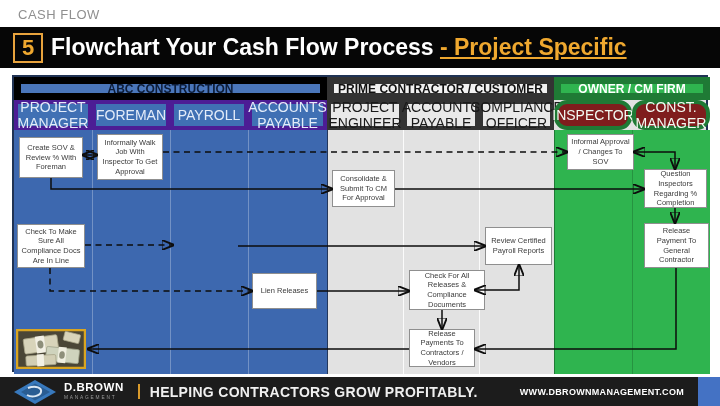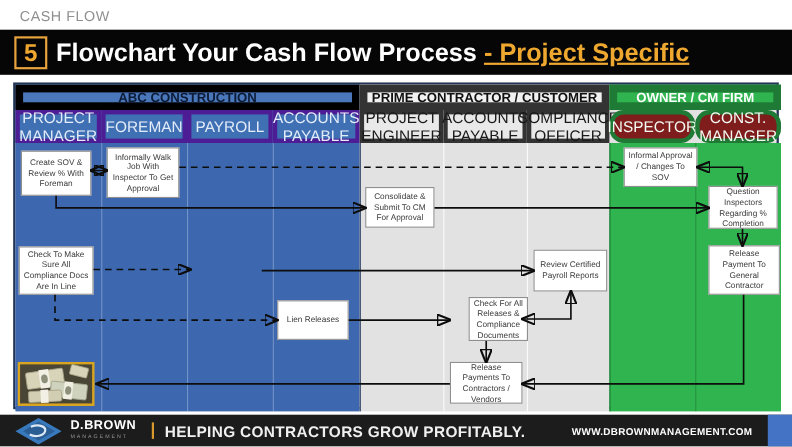--- a/index.html
+++ b/index.html
@@ -95,21 +95,21 @@
     <div class="vline" style="left:389px;background:rgba(255,255,255,0.85)"></div>
     <div class="vline" style="left:465px;background:rgba(255,255,255,0.85)"></div>
     <div class="vline" style="left:540px;background:#1f7a35"></div>
     <div class="vline" style="left:618px;background:rgba(0,0,0,0.18)"></div>
 
     <div class="fbox" style="left:5px;top:60px;width:64px;height:41px">Create SOV &amp; Review % With Foreman</div>
     <div class="fbox" style="left:83px;top:57px;width:66px;height:46px">Informally Walk Job With Inspector To Get Approval</div>
     <div class="fbox" style="left:3px;top:147px;width:68px;height:44px">Check To Make Sure All Compliance Docs Are In Line</div>
     <div class="fbox" style="left:238px;top:196px;width:65px;height:36px">Lien Releases</div>
     <div class="fbox" style="left:318px;top:93px;width:63px;height:37px">Consolidate &amp; Submit To CM For Approval</div>
-    <div class="fbox" style="left:412px;top:193px;width:54px;height:40px">Check For All Releases &amp; Compliance Documents</div>
+    <div class="fbox" style="left:395px;top:193px;width:76px;height:40px">Check For All Releases &amp; Compliance Documents</div>
     <div class="fbox" style="left:395px;top:252px;width:66px;height:38px">Release Payments To Contractors / Vendors</div>
     <div class="fbox" style="left:471px;top:150px;width:67px;height:38px">Review Certified Payroll Reports</div>
     <div class="fbox" style="left:553px;top:57px;width:67px;height:36px">Informal Approval / Changes To SOV</div>
     <div class="fbox" style="left:630px;top:92px;width:63px;height:39px">Question Inspectors Regarding % Completion</div>
     <div class="fbox" style="left:630px;top:146px;width:65px;height:45px">Release Payment To General Contractor</div>
 
     <svg class="money" width="70" height="40" viewBox="0 0 70 40">
       <rect x="1" y="1" width="68" height="38" fill="#4a4636" stroke="#d9a521" stroke-width="2.5"></rect>
       <g transform="rotate(-8 24 16)">
           <rect x="8" y="8" width="34" height="15" rx="1.5" fill="#d8d4ba" stroke="#a8a488" stroke-width="0.8"></rect>

